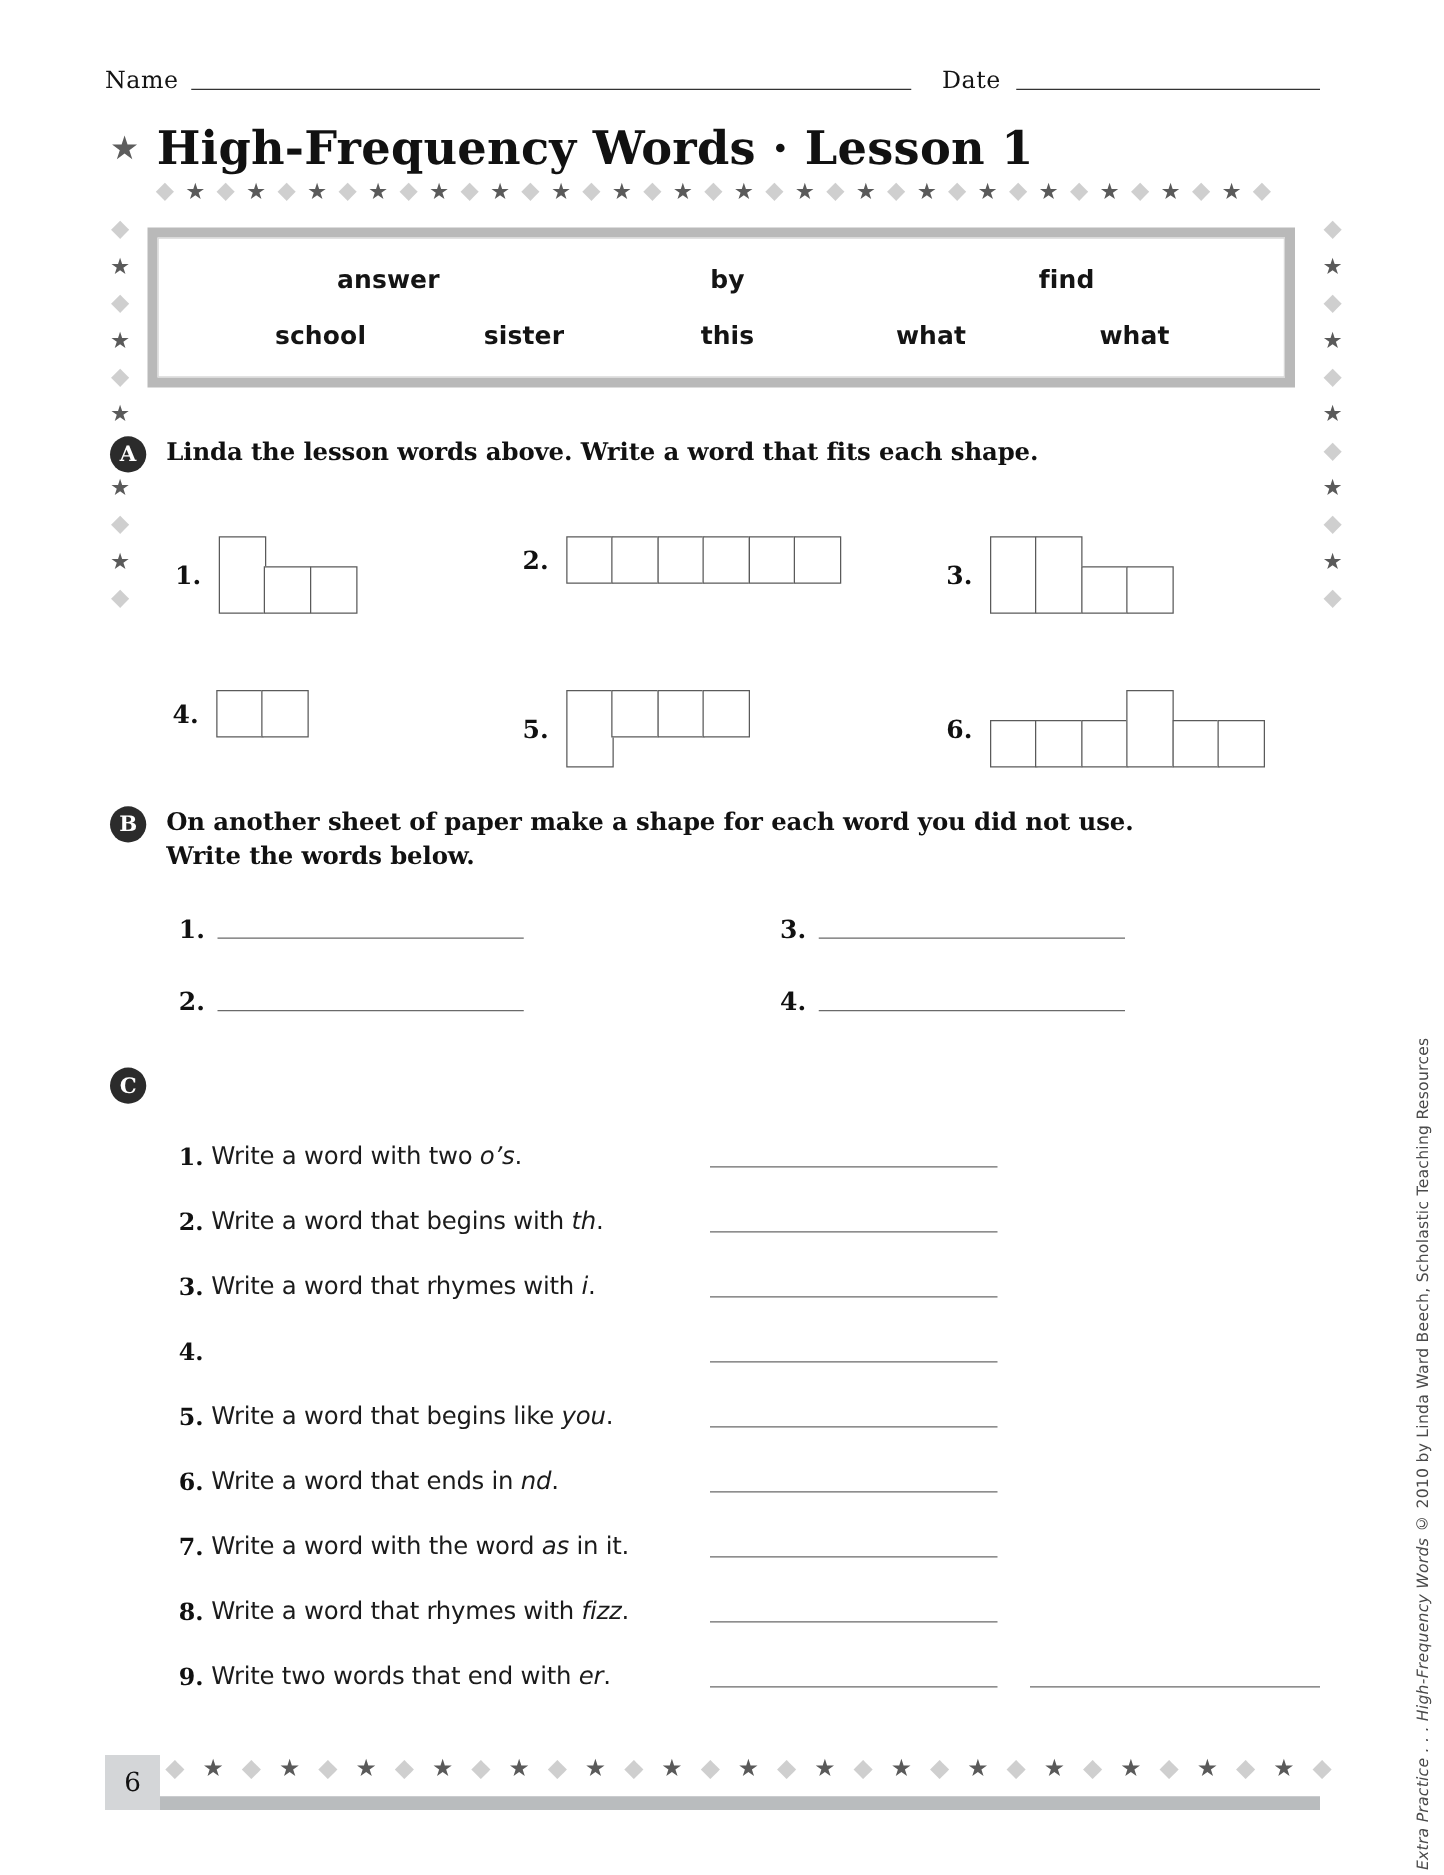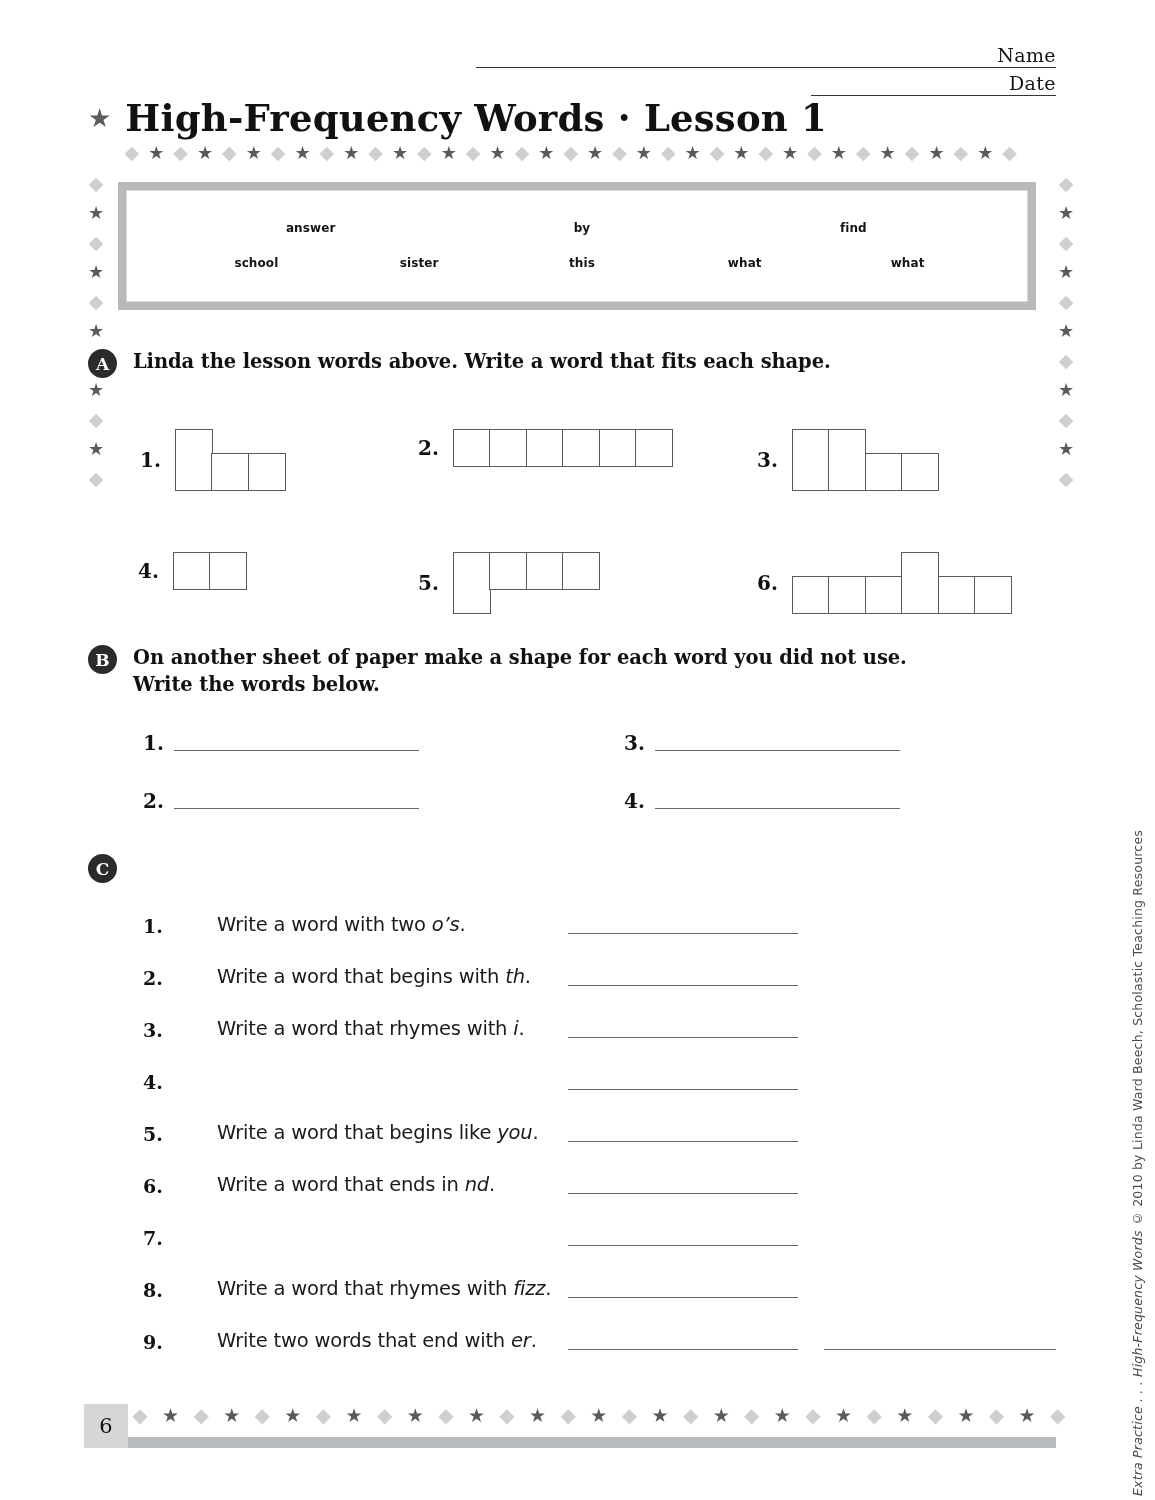--- a/index.html
+++ b/index.html
@@ -9,21 +9,21 @@
     font-family:"Liberation Sans", sans-serif;
     color:#1a1a1a;
     position:relative;
     overflow:hidden;
   }
   .page{position:absolute;inset:0;}
 
   
   .namedate{
     position:absolute;left:84px;top:44px;width:972px;height:32px;
-    display:flex;align-items:flex-end;flex-direction:column;
+    display:flex;align-items:flex-end;
   }
   .nd-label{
     font-family:"DejaVu Serif", serif;
     font-size:19px;letter-spacing:.4px;color:#141414;
     padding-bottom:1px;white-space:nowrap;
   }
   .nd-rule{
     border-bottom:1.6px solid #333;
     height:1px;margin-bottom:4px;
   }
@@ -71,21 +71,21 @@
   .wordbox-inner{
     position:absolute;inset:0;
     border:1.5px solid #d8d8d8;box-sizing:border-box;
     display:flex;flex-direction:column;justify-content:center;
     padding:6px 38px 8px 48px;
   }
   .word-row{display:flex;width:100%;}
   .word-cell{
     flex:1;text-align:center;
     font-family:"DejaVu Sans", sans-serif;
-    font-weight:700;font-size:12px;color:#141414;
+    font-weight:700;font-size:20px;color:#141414;
     padding:9px 0;letter-spacing:.1px;
   }
   .word-row.r1 .word-cell{padding-bottom:12px;}
 
   
   .sec{position:absolute;display:flex;align-items:flex-start;}
   .badge{
     width:29px;height:29px;border-radius:50%;
     background:#2b2b2b;color:#fff;
     display:flex;align-items:center;justify-content:center;
@@ -149,21 +149,21 @@
     display:flex;align-items:flex-end;
   }
   .clue-num{
     font-family:"DejaVu Serif", serif;
     font-size:19px;font-weight:700;color:#111;
     width:26px;flex:0 0 auto;
   }
   .clue-text{
     font-family:"DejaVu Sans", sans-serif;
     font-size:19.5px;color:#1b1b1b;white-space:nowrap;
-    letter-spacing:-.2px;padding-bottom:1px;margin-left:48px;
+    letter-spacing:-.2px;padding-bottom:1px;
   }
   .clue-text em{font-style:italic;}
   .clue-rules{
     position:absolute;left:425px;bottom:3px;display:flex;gap:26px;
   }
   .c-rule{width:230px;border-bottom:1.7px solid #6a6a6a;height:1px;}
   .c-rule.wide{width:232px;}
 
   
   .pagenum{
@@ -450,20 +450,21 @@
       </div>
       <div class="clue" style="top: 1163px;">
         <span class="clue-num">6.</span>
         <span class="clue-text"><span>Write a word that ends in </span><em>nd</em><span>.</span></span>
         <span class="clue-rules">
           <span class="c-rule"></span>
         </span>
       </div>
       <div class="clue" style="top: 1215px;">
         <span class="clue-num">7.</span>
+        <span class="clue-text"><span>Write a word with the word </span><em>as</em><span> in it.</span></span>
         <span class="clue-rules">
           <span class="c-rule"></span>
         </span>
       </div>
       <div class="clue" style="top: 1267px;">
         <span class="clue-num">8.</span>
         <span class="clue-text"><span>Write a word that rhymes with </span><em>fizz</em><span>.</span></span>
         <span class="clue-rules">
           <span class="c-rule"></span>
         </span>

